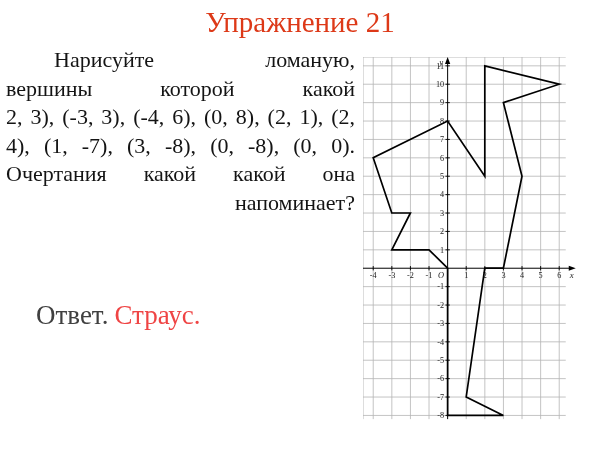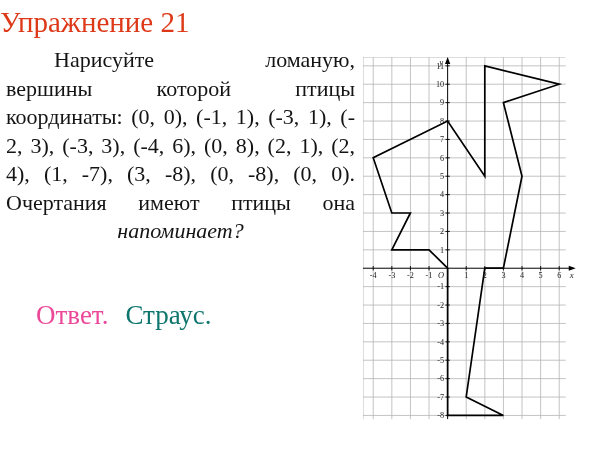--- a/index.html
+++ b/index.html
@@ -1,45 +1,44 @@
 <!DOCTYPE html>
 <html><head>
 <meta charset="utf-8">
 <style>
   html,body{margin:0;padding:0;}
   body{width:600px;height:450px;background:#ffffff;overflow:hidden;
        font-family:"Liberation Serif",serif;}
   .slide{position:relative;width:600px;height:450px;background:#ffffff;}
   .title{position:absolute;left:0;right:0;top:6px;margin:0;
-         font-size:29px;font-weight:normal;color:#dd3918;
+         font-size:29px;font-weight:normal;text-align:center;color:#dd3918;
          font-family:"Liberation Serif",serif;}
   .body{position:absolute;left:6px;top:46px;width:349px;
         font-size:22px;line-height:28.5px;color:#141414;}
   .body .jline{text-align:justify;text-align-last:justify;white-space:normal;}
   .body .jline.first{text-indent:48px;}
-  .body .plain{text-align:center;font-style:italic;}
+  .body .plain{text-align:right;}
   .answer{position:absolute;left:36px;top:300px;font-size:27px;}
-  .answer .alabel{color:#ec4899;}
-  .answer .avalue{color:#0f766e;margin-left:17px;}
+  .answer .alabel{color:#404040;}
+  .answer .avalue{color:#ef4444;margin-left:6px;}
   .graph{position:absolute;left:363px;top:57px;}
 </style>
 </head>
 <body>
 
 <div class="slide">
 
   <h1 class="title">Упражнение 21</h1>
 
   <div class="body">
     <div class="jline first">Нарисуйте ломаную,</div>
-    <div class="jline">вершины которой птицы</div>
-    <div class="jline">координаты: (0, 0), (-1, 1), (-3, 1), (-</div>
+    <div class="jline">вершины которой какой</div>
     <div class="jline">2, 3), (-3, 3), (-4, 6), (0, 8), (2, 1), (2,</div>
     <div class="jline">4), (1, -7), (3, -8), (0, -8), (0, 0).</div>
-    <div class="jline">Очертания имеют птицы она</div>
+    <div class="jline">Очертания какой какой она</div>
     <div class="plain">напоминает?</div>
   </div>
 
   <div class="answer">
     <span class="alabel">Ответ.</span><span class="avalue">Страус.</span>
   </div>
 
   <svg class="graph" width="216" height="372">
       <line x1="10.229999999999997" y1="0" x2="10.229999999999997" y2="362.11199999999997" stroke="#b4b4b4" stroke-width="0.8"></line>
       <line x1="28.83" y1="0" x2="28.83" y2="362.11199999999997" stroke="#b4b4b4" stroke-width="0.8"></line>

